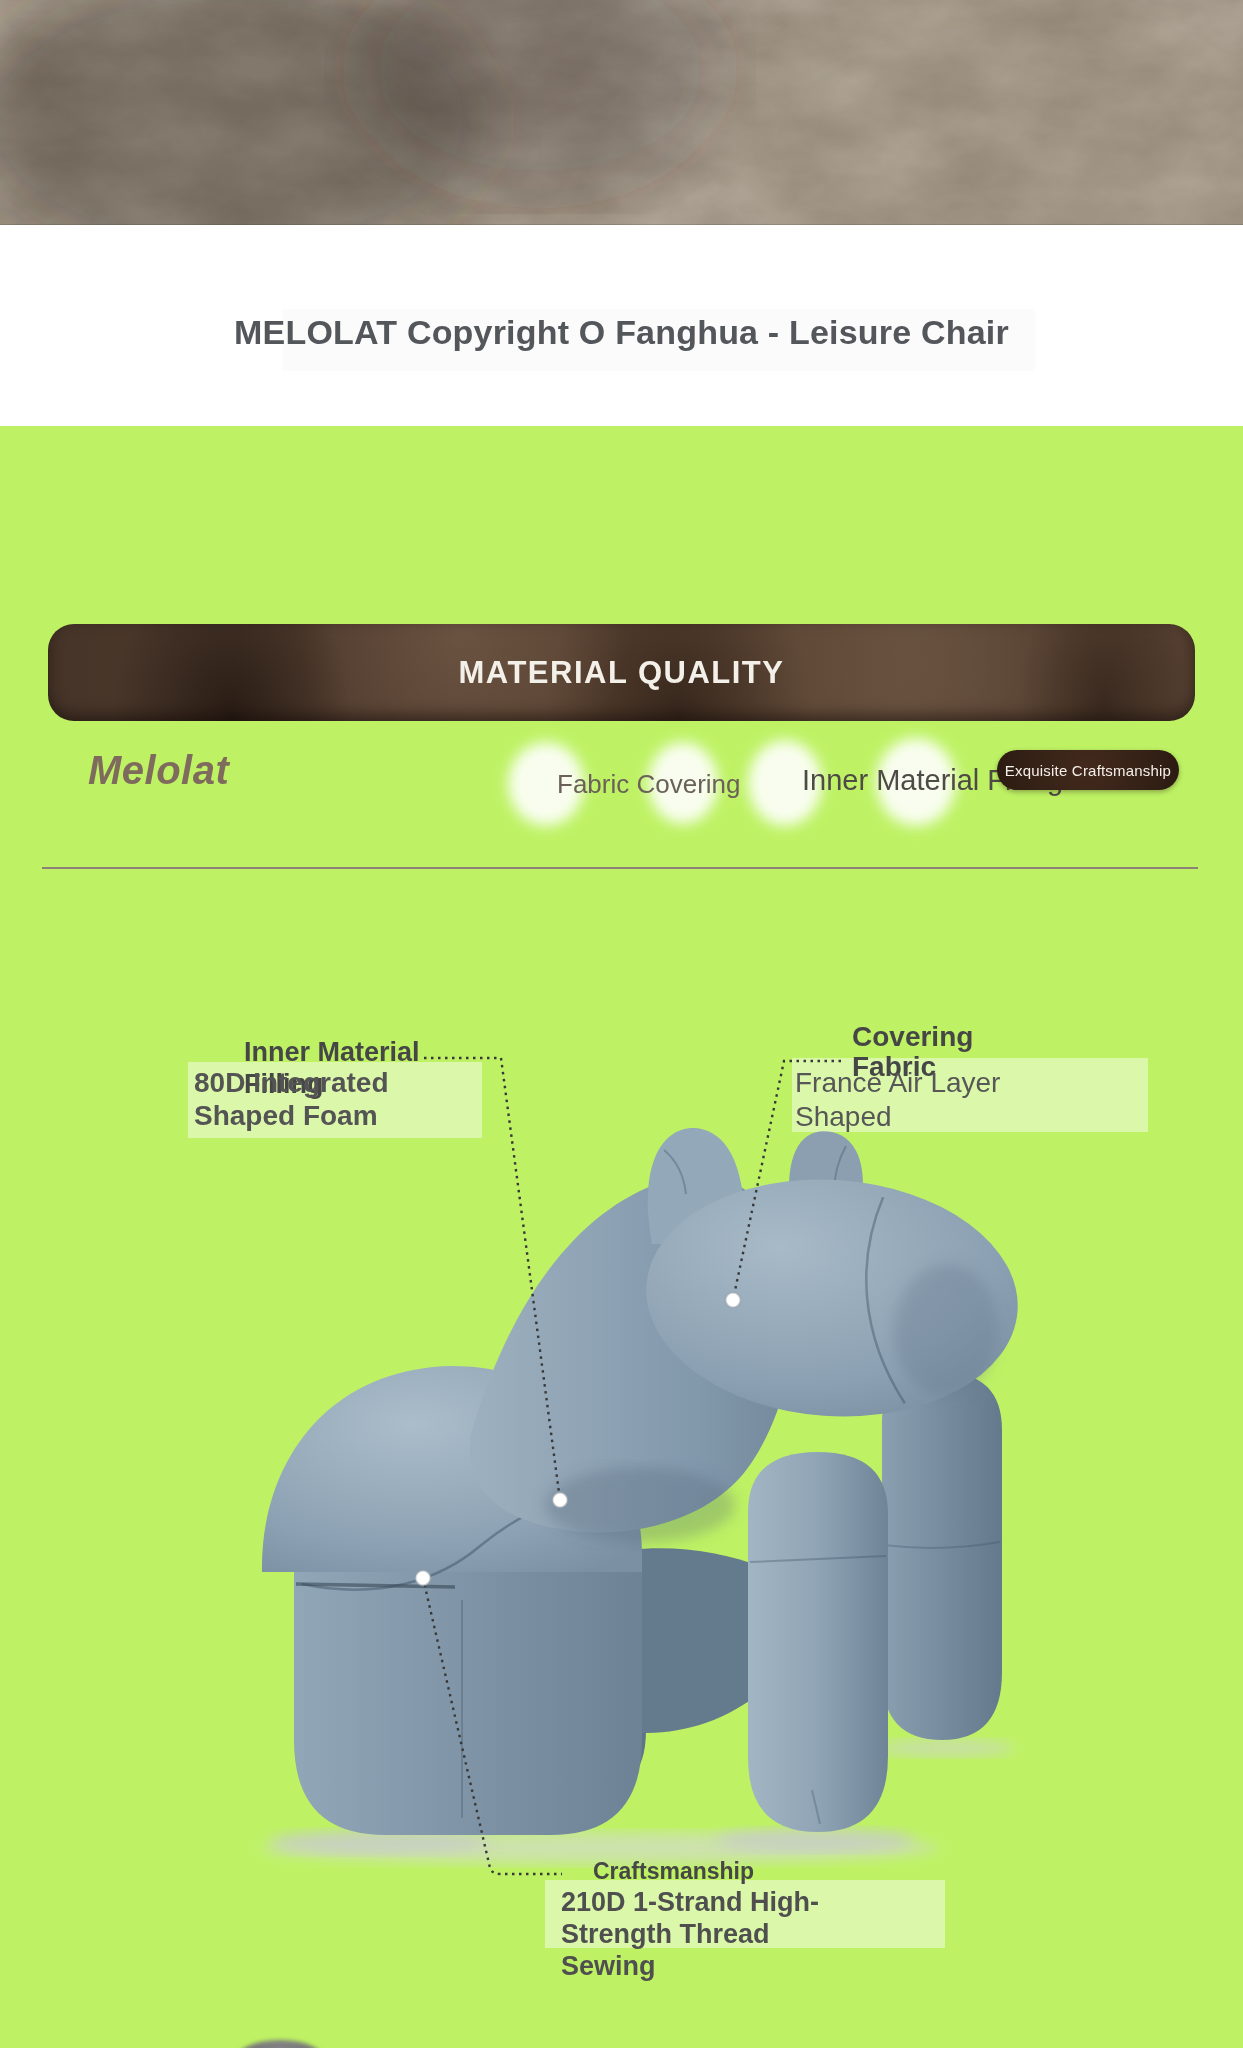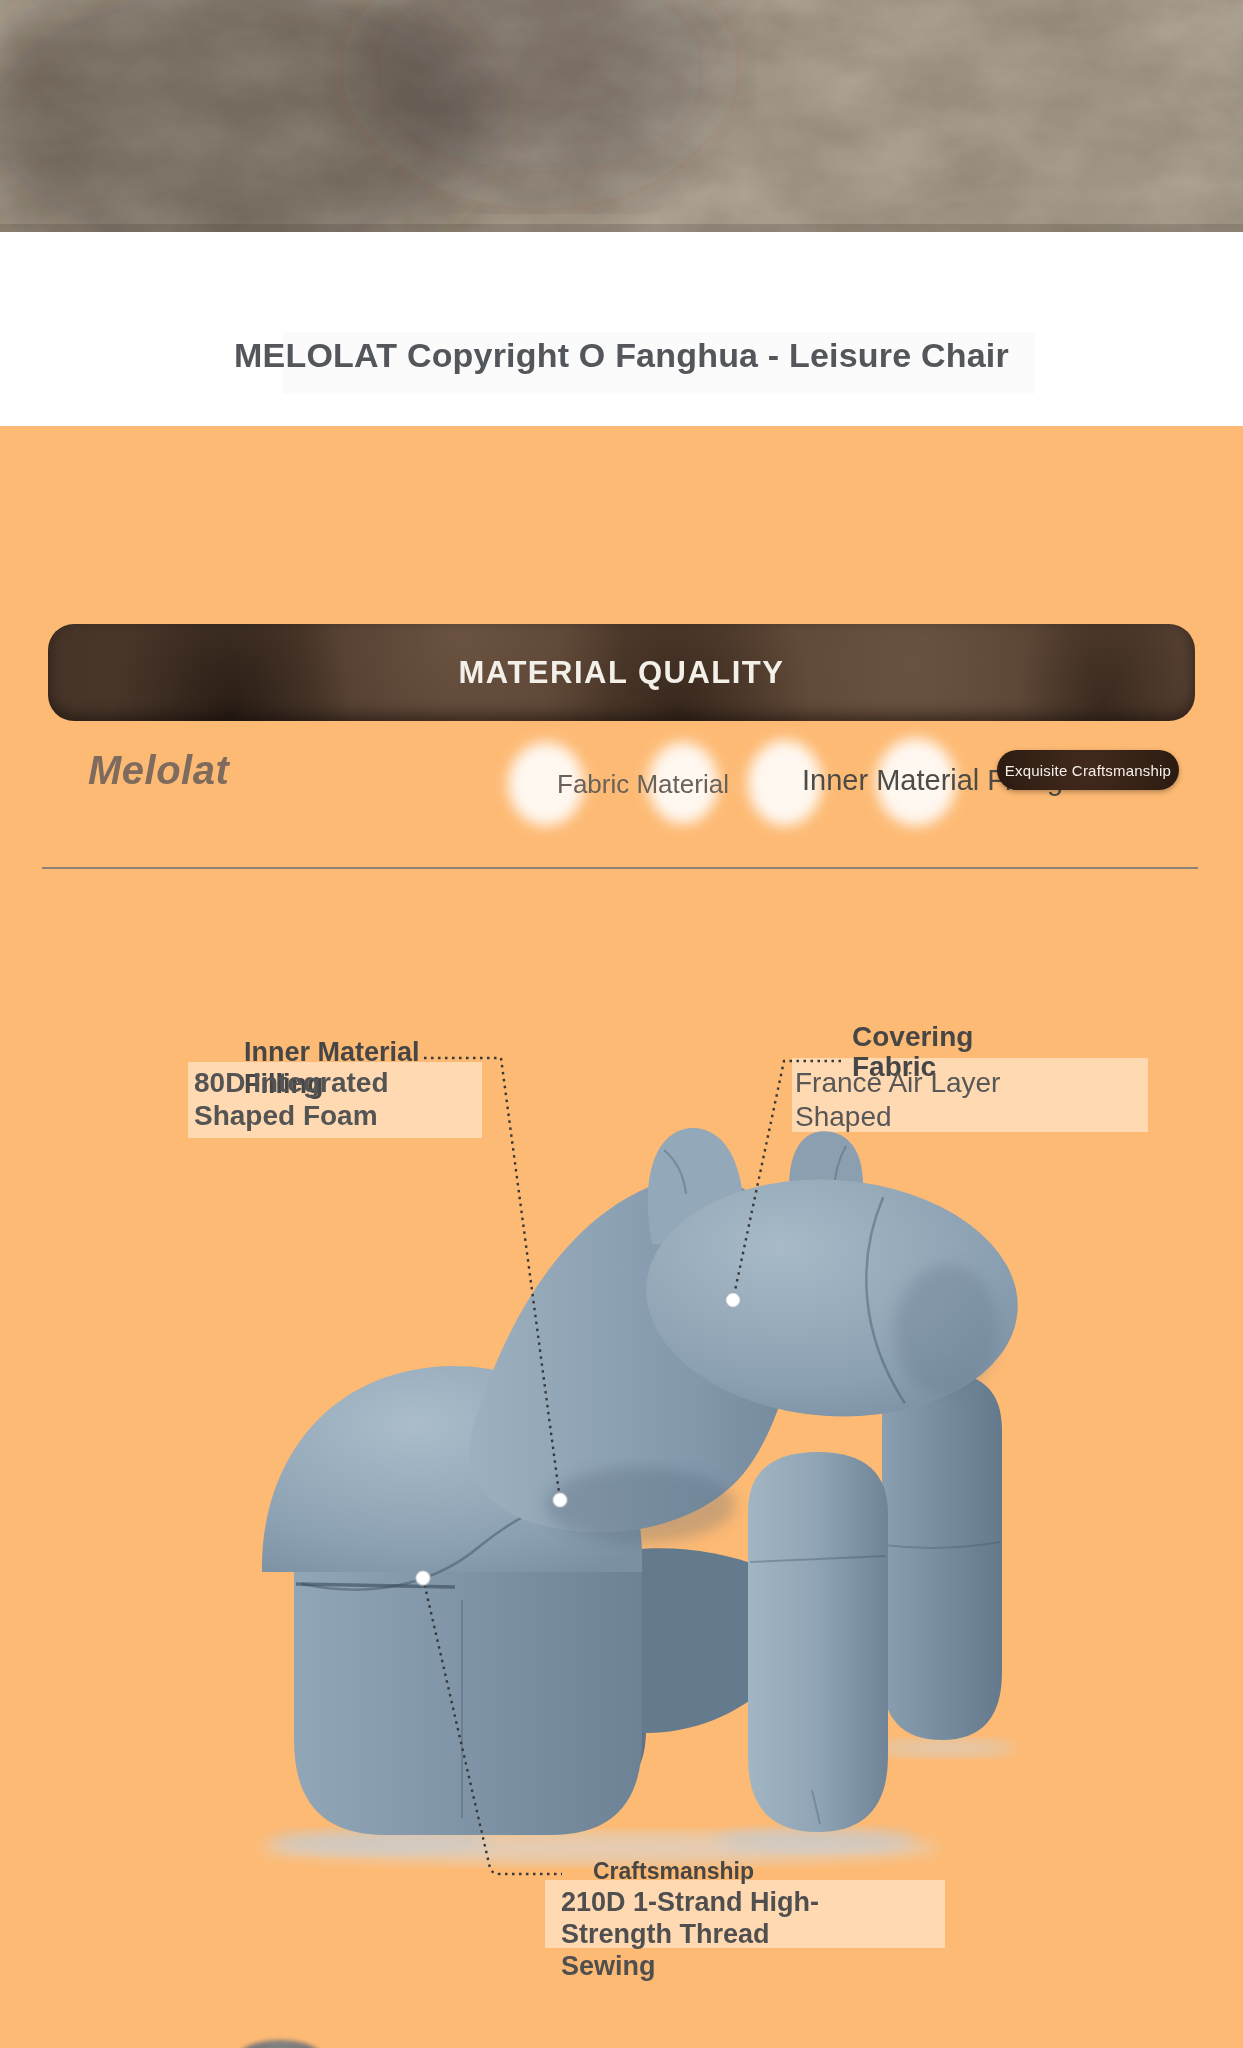--- a/index.html
+++ b/index.html
@@ -5,27 +5,27 @@
   html,body{margin:0;padding:0;background:#ffffff;}
   .page{position:relative;width:1243px;height:2048px;overflow:hidden;
         font-family:"Liberation Sans",sans-serif;background:#ffffff;}
 
   
   .hero{position:absolute;left:0;top:0;width:1243px;height:232px;overflow:hidden;
         background:#7a6d5e;}
   .hero svg{display:block;}
 
   
-  .title-section{position:absolute;left:0;top:248px;width:1243px;height:194px;background:#ffffff;}
+  .title-section{position:absolute;left:0;top:225px;width:1243px;height:194px;background:#ffffff;}
   .title-band{position:absolute;left:283px;top:84px;width:752px;height:62px;background:#fbfbfb;}
   .page-title{position:absolute;left:0;top:88px;width:1243px;text-align:center;
               font-size:34px;font-weight:600;color:#53565a;letter-spacing:.2px;}
 
   
-  .content{position:absolute;left:0;top:426px;width:1243px;height:1622px;background:#fdba74;}
+  .content{position:absolute;left:0;top:426px;width:1243px;height:1622px;background:#bef264;}
 
   
   .mq-banner{position:absolute;left:48px;top:198px;width:1147px;height:97px;border-radius:26px;
     overflow:hidden;display:flex;align-items:center;justify-content:center;
     background:
       radial-gradient(ellipse 170px 240px at 16% 95%, rgba(18,10,6,.6), transparent 70%),
       radial-gradient(ellipse 250px 280px at 36% 10%, rgba(124,98,78,.55), transparent 65%),
       radial-gradient(ellipse 190px 260px at 55% 95%, rgba(24,13,8,.55), transparent 70%),
       radial-gradient(ellipse 150px 220px at 76% 40%, rgba(110,88,70,.45), transparent 70%),
       radial-gradient(ellipse 120px 200px at 92% 80%, rgba(30,18,12,.5), transparent 70%),
@@ -109,21 +109,21 @@
 
     <div class="mq-banner">
       <span class="mq-title">MATERIAL QUALITY</span>
     </div>
 
     <div class="brand-logo">Melolat</div>
     <div class="glow glow1"></div>
     <div class="glow glow2"></div>
     <div class="glow glow3"></div>
     <div class="glow glow4"></div>
-    <div class="label-fabric">Fabric Material</div>
+    <div class="label-fabric">Fabric Covering</div>
     <div class="label-filling">Inner Material Filling</div>
     <div class="badge">
       <span>Exquisite Craftsmanship</span>
     </div>
 
     <div class="divider"></div>
 
     <div class="band band-left"></div>
     <div class="band band-right"></div>
     <div class="band band-bottom"></div>

